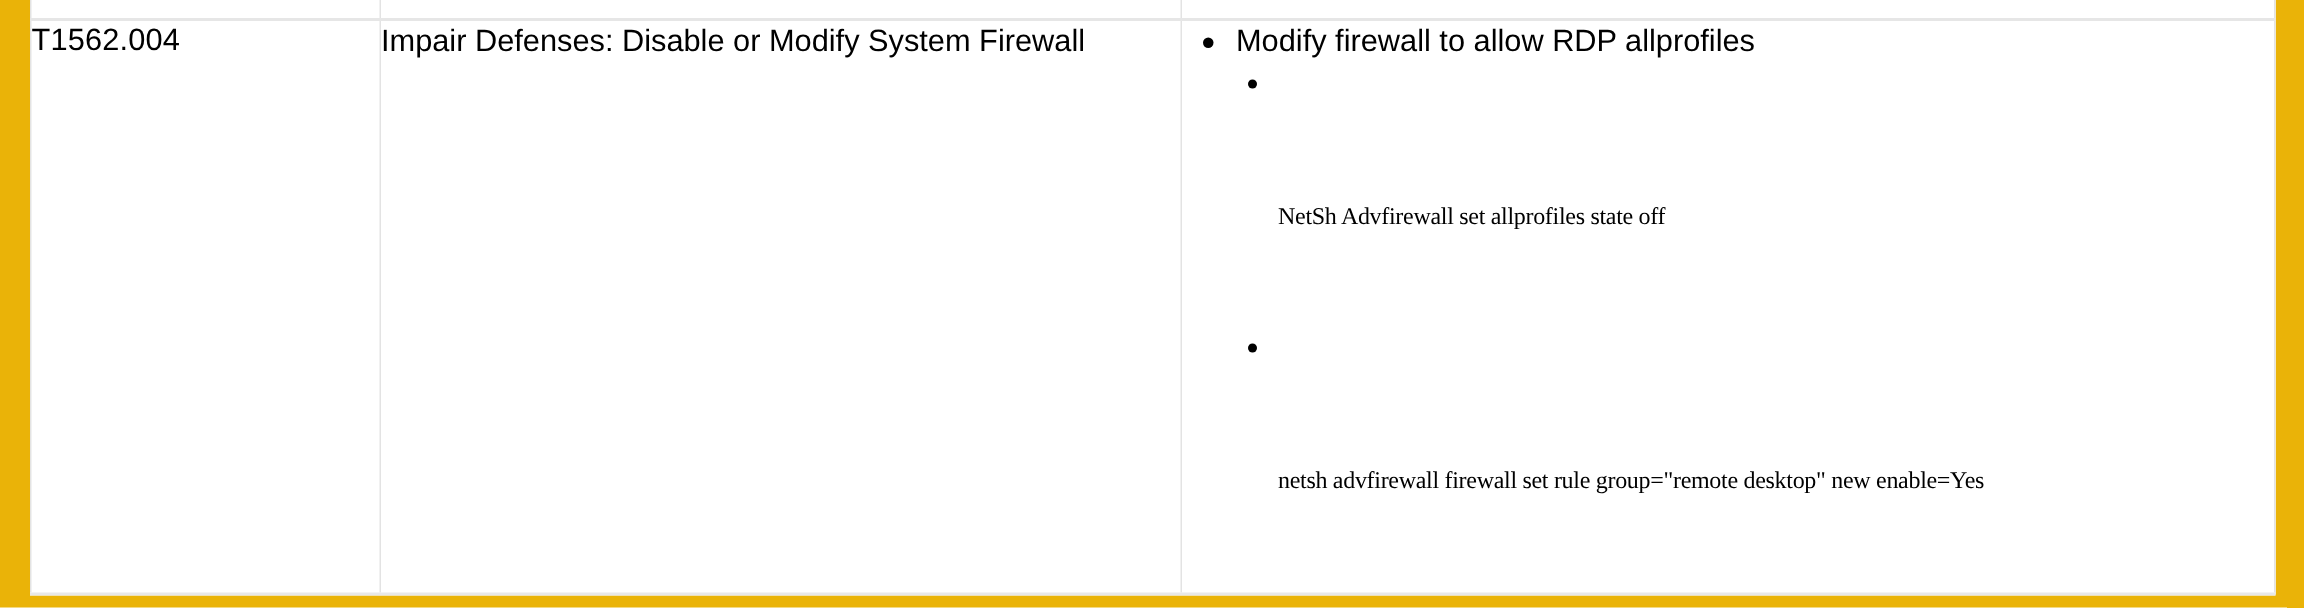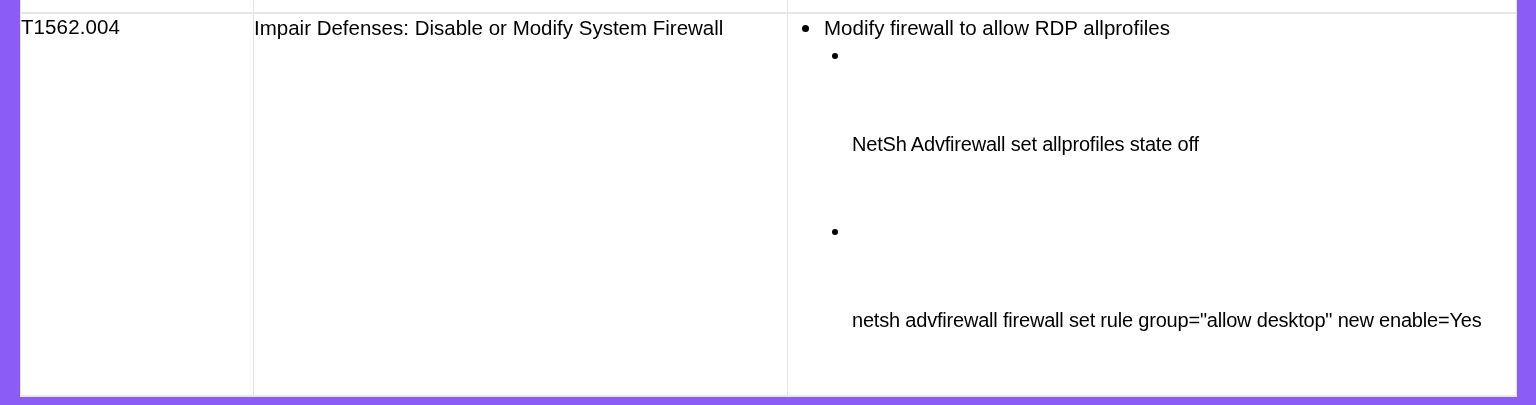--- a/index.html
+++ b/index.html
@@ -14,21 +14,21 @@
     overflow: hidden;
     font-family: "Liberation Sans", sans-serif;
     color: #000000;
     -webkit-font-smoothing: antialiased;
   }
 
   .page {
     position: relative;
     width: 1536px;
     height: 405px;
-    background: #8b5cf6;
+    background: #eab308;
   }
 
   
   .tech-table {
     position: absolute;
     left: 20px;
     top: 0px;
     width: 1496px;
     border-collapse: collapse;
     table-layout: fixed;
@@ -114,22 +114,22 @@
 
   ul.lvl2 {
     list-style: none;
     margin: 1px 0 0 0;
     padding: 0;
   }
   ul.lvl2 > li.item2 {
     position: relative;
     padding-left: 28px;
     margin: 0 0 2px 0;
-    font-family: Liberation Sans, sans-serif;
-    font-size: 20px;
+    font-family: Liberation Serif, serif;
+    font-size: 16px;
     line-height: 29px;
     letter-spacing: -0.2px;
     white-space: pre-wrap;
     word-break: normal;
   }
   ul.lvl2 > li.item2 > .b2 {
     position: absolute;
     left: 8px;
     top: 0;
     width: 8px;
@@ -180,21 +180,21 @@
             <li class="item1">
               <span class="b1"></span>
               <span>Modify firewall to allow RDP allprofiles</span>
               <ul class="lvl2">
                 <li class="item2">
                   <span class="b2"></span>
                   <span class="code-text">NetSh Advfirewall set allprofiles state off</span>
                 </li>
                 <li class="item2">
                   <span class="b2"></span>
-                  <span class="code-text">netsh advfirewall firewall set rule group="allow desktop" new enable=Yes</span>
+                  <span class="code-text">netsh advfirewall firewall set rule group="remote desktop" new enable=Yes</span>
                 </li>
 
               </ul>
             </li>
 
           </ul>
         </td>
       </tr>
 
     </tbody>

